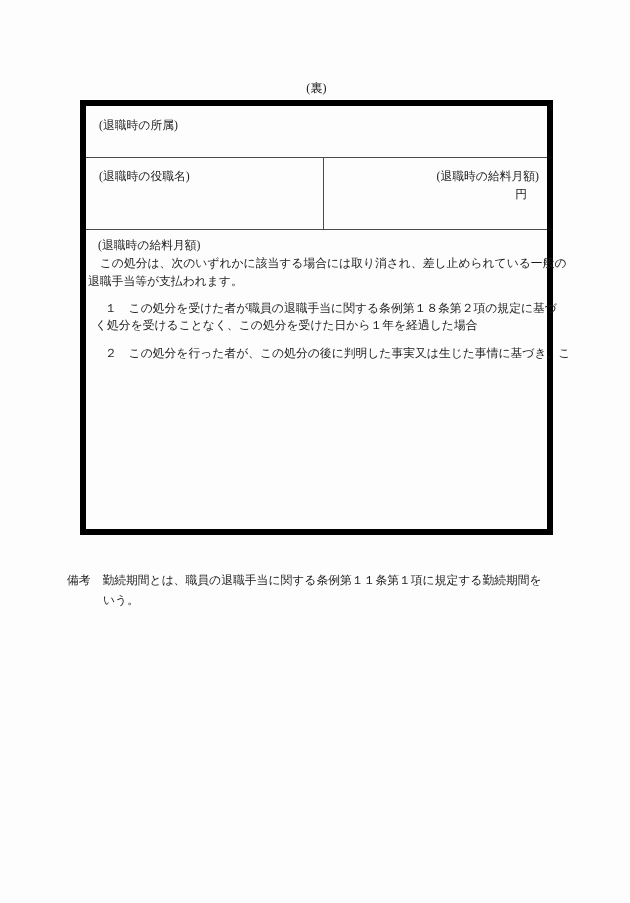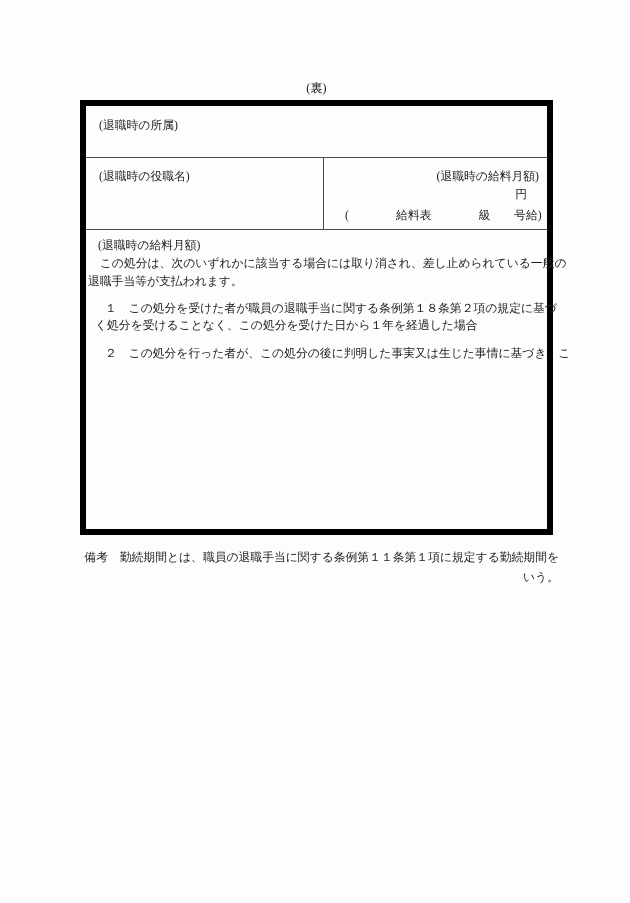--- a/index.html
+++ b/index.html
@@ -36,23 +36,22 @@
   .salary-grade { position: absolute; bottom: 5px; left: 21px; white-space: pre; }
   .row3 { height: 144px; border-bottom: 1px solid #4a4a4a; padding: 12px 8px 0 13px; }
   .row4 { flex: 1; padding-top: 6px; }
   .row4 div { white-space: pre; }
   .r4-label { padding-left: 12px; }
   .r4-flush { padding-left: 2px; }
   .r4-item  { padding-left: 19px; margin-top: 9px; }
   .r4-cont  { padding-left: 9px; font-family: Liberation Mono, monospace; }
   .note {
     position: absolute;
-    left: 67px; top: 547px; width: 492px;
+    left: 67px; top: 570px; width: 492px;
     line-height: 20px;
-    text-align: right;
   }
   .note-line2 { padding-left: 36px; }
 </style>
 </head>
 <body>
 
 <div>
 
   <div class="side-label">(裏)</div>
 
@@ -62,21 +61,20 @@
       <div>(退職時の所属)</div>
     </div>
 
     <div class="row2">
       <div class="row2-left">
         <div>(退職時の役職名)</div>
       </div>
       <div class="row2-right">
         <div>(退職時の給料月額)</div>
         <div class="salary-unit">円</div>
-        <div class="salary-grade">(　　　　給料表　　　　級　　号給)</div>
       </div>
     </div>
 
 
     <div class="row4">
       <div class="r4-label">(退職時の給料月額)</div>
       <div class="r4-flush">　この処分は、次のいずれかに該当する場合には取り消され、差し止められている一般の</div>
       <div class="r4-flush">退職手当等が支払われます。</div>
       <div class="r4-item">１　この処分を受けた者が職員の退職手当に関する条例第１８条第２項の規定に基づ</div>
       <div class="r4-cont">く処分を受けることなく、この処分を受けた日から１年を経過した場合</div>

